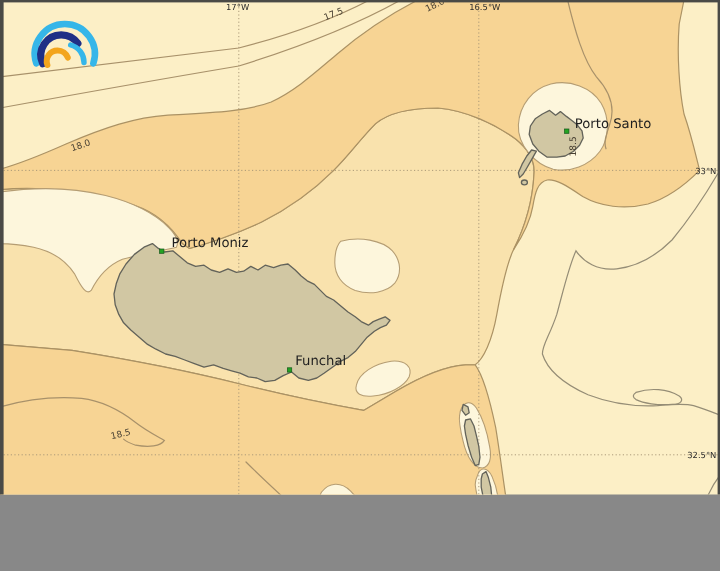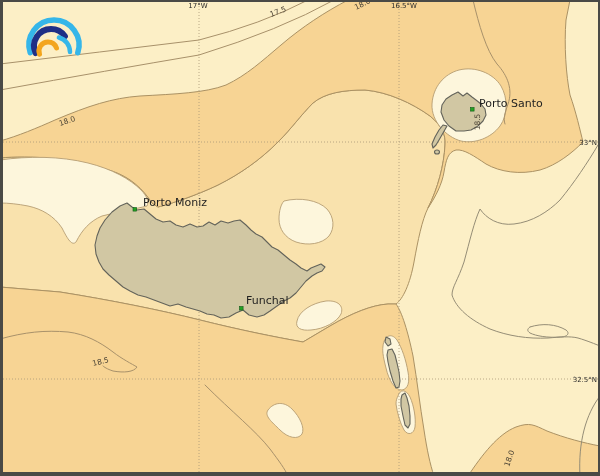--- a/index.html
+++ b/index.html
@@ -1,16 +1,16 @@
 <!DOCTYPE html>
 <html><head>
 <meta charset="utf-8">
 <style>
   html,body{margin:0;padding:0;background:#888;}
-  #stage{width:600px;height:476px;position:relative;overflow:hidden;text-align:center;}
+  #stage{width:600px;height:412px;position:relative;overflow:hidden;text-align:center;}
   svg{display:block;}
   text{font-family:"DejaVu Sans","Liberation Sans",sans-serif;}
   .city-label{font-size:11px;fill:#1f1f1f;}
   .grid-label{font-size:7px;fill:#2b2b2b;}
   .contour-label{font-size:7.5px;fill:#4a4234;}
   .coast{stroke:#63635a;stroke-width:1.1;stroke-linejoin:round;}
   .cline{fill:none;stroke:#a8916a;stroke-width:1;stroke-linecap:round;}
   .cline-gray{fill:none;stroke:#958d76;stroke-width:1;stroke-linecap:round;}
   .pale{stroke:#b59d73;stroke-width:0.9;}
   .region{stroke:#ab9264;stroke-width:1;stroke-linejoin:round;}

